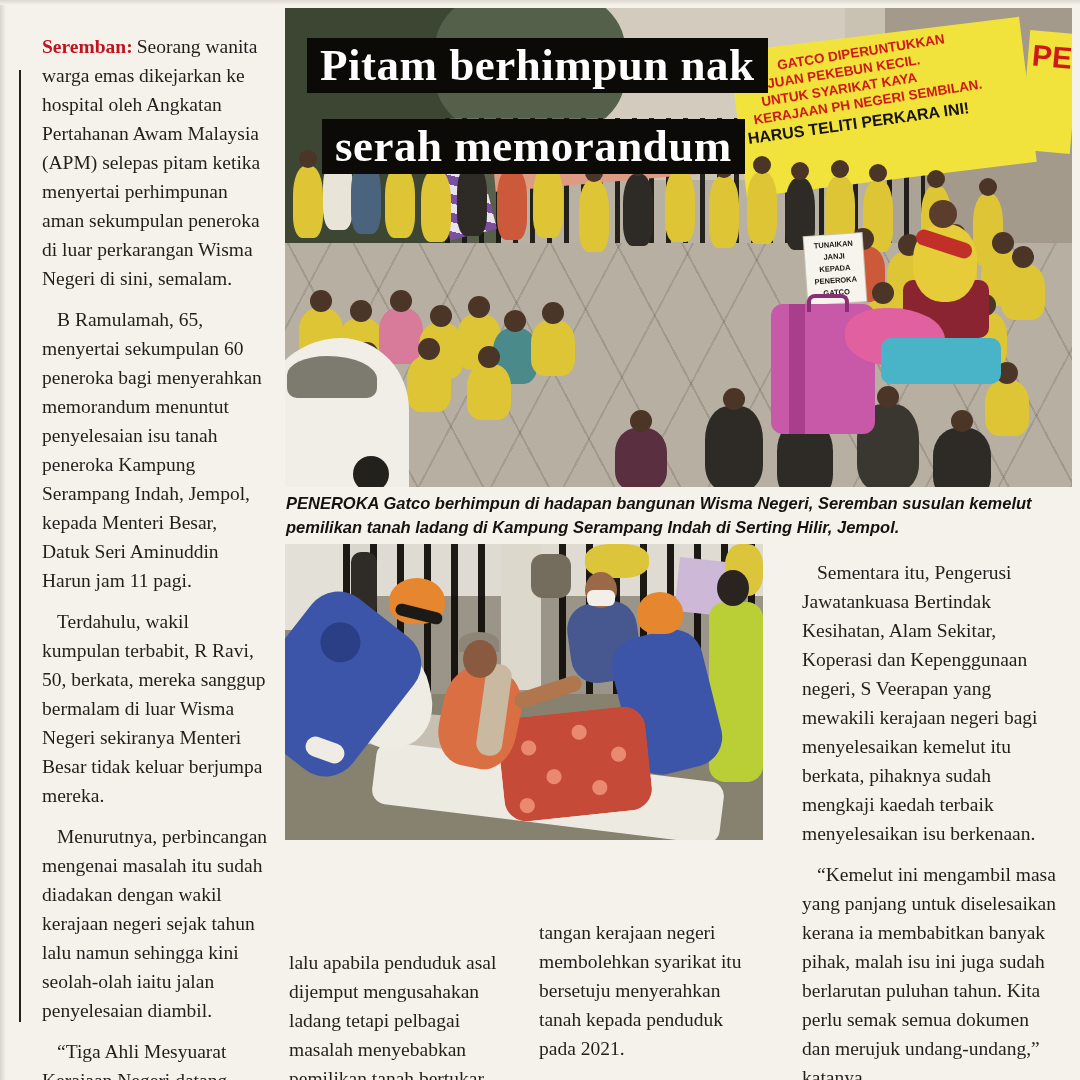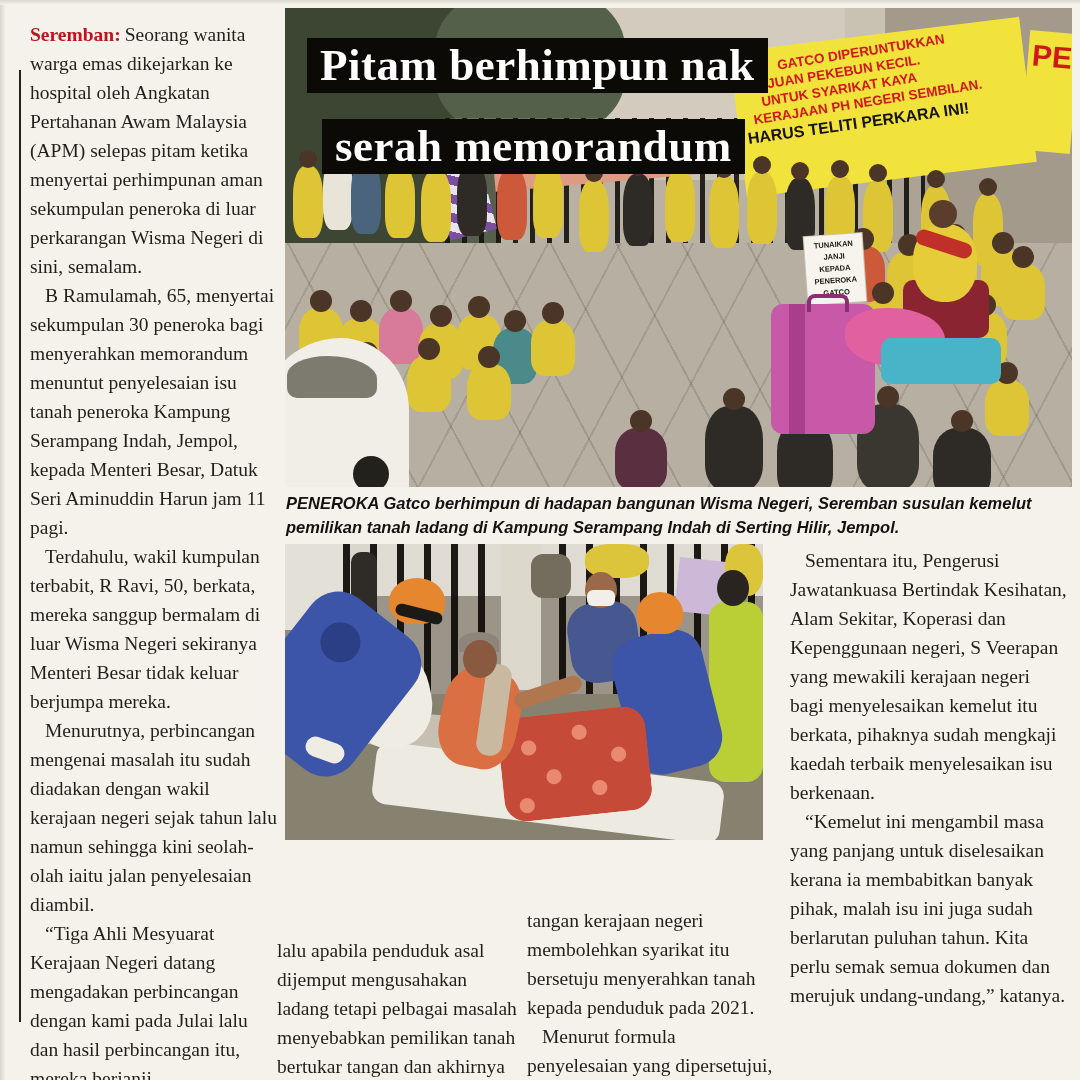--- a/index.html
+++ b/index.html
@@ -7,21 +7,21 @@
     position:relative; width:1080px; height:1080px; overflow:hidden;
     background:#f5f2ec;
     font-family:"Liberation Serif", serif; color:#211f1b;
   }
   .scan-edge-left { position:absolute; left:0; top:0; width:6px; height:1080px; background:linear-gradient(90deg,#d9d5cc,#f5f2ec); }
   .scan-edge-top { position:absolute; left:0; top:0; width:1080px; height:5px; background:linear-gradient(180deg,#ddd9d0,#f5f2ec); }
   .rule-left { position:absolute; left:19px; top:70px; width:2px; height:952px; background:#23211d; }
 
   
   .col { position:absolute; font-size:19.5px; line-height:29px; text-align:left; }
-  .col p { margin:0; text-indent:15px; }
+  .col p { margin:12px; text-indent:15px; }
   .col p.np { text-indent:0; }
   .dateline { color:#c01320; font-weight:bold; margin-right:4px; }
 
   #col-left { left:30px;  top:20px;  width:250px; }
   #col-2    { left:277px; top:936px; width:240px; }
   #col-3    { left:527px; top:906px; width:246px; }
   #col-4    { left:790px; top:546px; width:278px; }
 
   
   .caption { position:absolute; font-family:"Liberation Sans", sans-serif; font-style:italic; font-weight:bold; font-size:16.5px; line-height:24px; color:#14120f; }
@@ -127,21 +127,21 @@
 </head>
 <body>
 
 <div class="page">
   <div class="scan-edge-left"></div>
   <div class="scan-edge-top"></div>
   <div class="rule-left"></div>
 
   <div class="col" id="col-left">
     <p class="np"><span class="dateline">Seremban:</span><span>Seorang wanita warga emas dikejarkan ke hospital oleh Angkatan Pertahanan Awam Malaysia (APM) selepas pitam ketika menyertai perhimpunan aman sekumpulan peneroka di luar perkarangan Wisma Negeri di sini, semalam.</span></p>
-    <p>B Ramulamah, 65, menyertai sekumpulan 30 peneroka bagi menyerahkan memorandum menuntut penyelesaian isu tanah peneroka Kampung Serampang Indah, Jempol, kepada Menteri Besar, Datuk Seri Aminuddin Harun jam 11 pagi.</p>
+    <p>B Ramulamah, 65, menyertai sekumpulan 60 peneroka bagi menyerahkan memorandum menuntut penyelesaian isu tanah peneroka Kampung Serampang Indah, Jempol, kepada Menteri Besar, Datuk Seri Aminuddin Harun jam 11 pagi.</p>
     <p>Terdahulu, wakil kumpulan terbabit, R Ravi, 50, berkata, mereka sanggup bermalam di luar Wisma Negeri sekiranya Menteri Besar tidak keluar berjumpa mereka.</p>
     <p>Menurutnya, perbincangan mengenai masalah itu sudah diadakan dengan wakil kerajaan negeri sejak tahun lalu namun sehingga kini seolah-olah iaitu jalan penyelesaian diambil.</p>
     <p>“Tiga Ahli Mesyuarat Kerajaan Negeri datang mengadakan perbincangan dengan kami pada Julai lalu dan hasil perbincangan itu, mereka berjanji memperjuangkan hak mendapatkan tiga hektar tanah kepada setiap peneroka.</p>
 
   </div>
 
   <div id="photo1">
     <div class="p1-sky"></div>
     <div class="p1-building"></div>
     <div class="p1-trees"></div>

